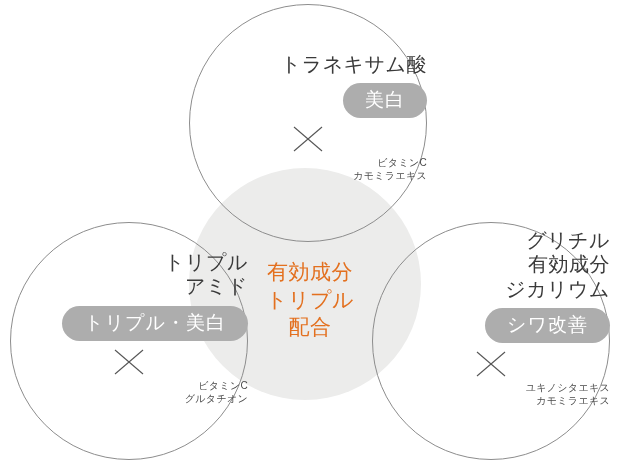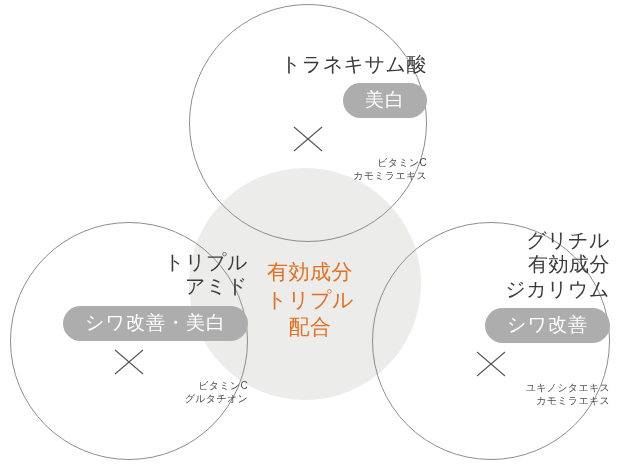--- a/index.html
+++ b/index.html
@@ -97,21 +97,21 @@
       <line x1="31" y1="3" x2="3" y2="27"></line>
     </svg>
     <div class="combo-list">ビタミンC
 カモミラエキス</div>
   </div>
 
   <div class="circle" style="left:10px; top:222px; width:238px; height:238px;"></div>
   <div class="circle-content" style="left:10px; width:238px; top:250px;">
     <div class="ingredient-name">トリプル
 アミド</div>
-    <div><span class="benefit-pill">シワ改善・美白</span></div>
+    <div><span class="benefit-pill">トリプル・美白</span></div>
     <svg class="cross-icon" viewBox="0 0 34 30">
       <line x1="3" y1="3" x2="31" y2="27"></line>
       <line x1="31" y1="3" x2="3" y2="27"></line>
     </svg>
     <div class="combo-list">ビタミンC
 グルタチオン</div>
   </div>
 
   <div class="circle" style="left:372px; top:222px; width:238px; height:238px;"></div>
   <div class="circle-content" style="left:372px; width:238px; top:228px;">

